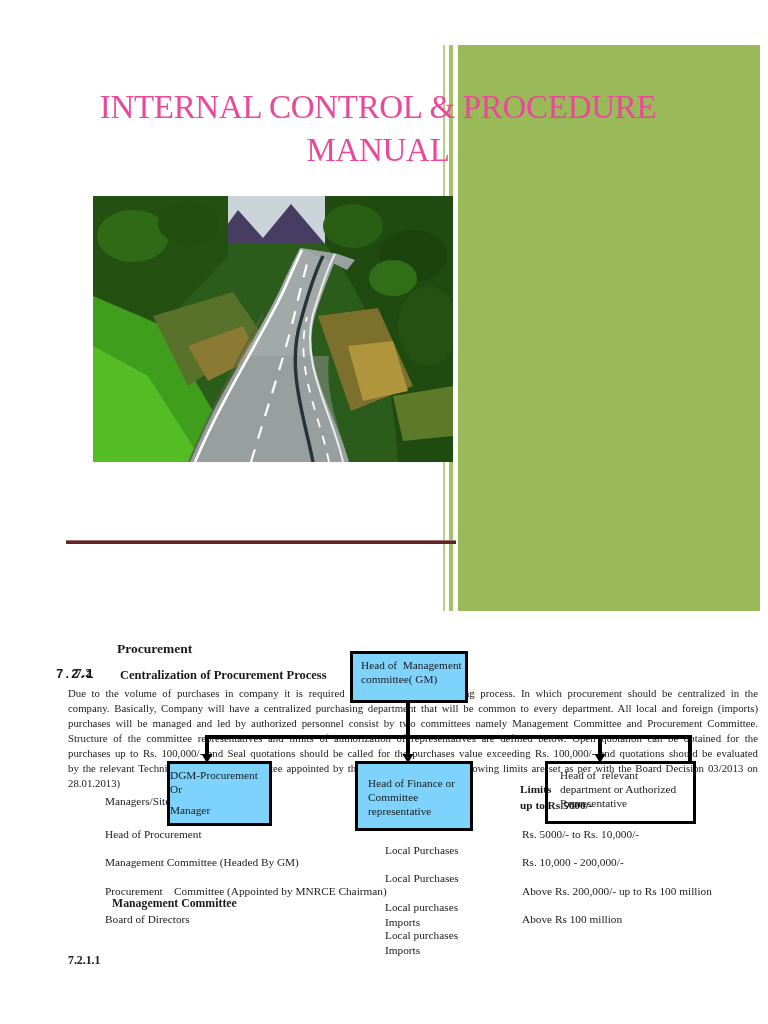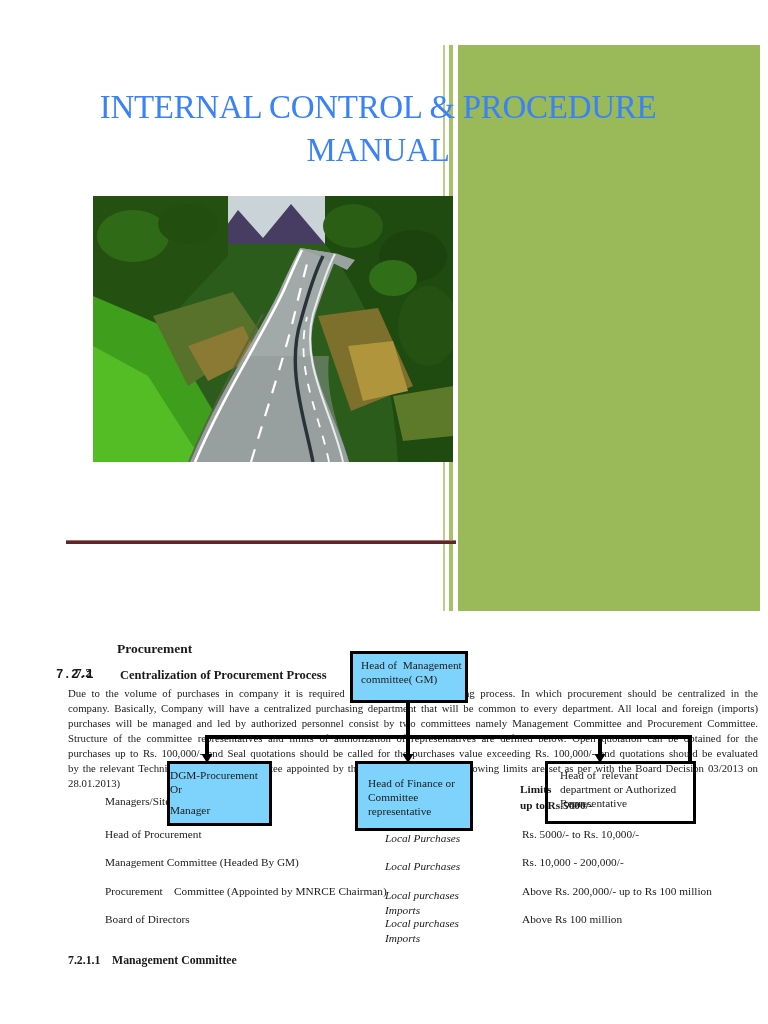--- a/index.html
+++ b/index.html
@@ -7,21 +7,21 @@
         font-family:"Liberation Serif", serif;color:#1a1a1a;}
   .abs{position:absolute;}
 
   
   .accent-panel{left:458px;top:45px;width:302px;height:566px;background:#9aba59;z-index:0;}
   .accent-stripe-a{left:443px;top:45px;width:2px;height:566px;background:#b9cf8a;z-index:0;}
   .accent-stripe-b{left:449px;top:45px;width:4px;height:566px;background:#a6c169;z-index:0;}
 
   
   .doc-title{left:0;top:86px;width:756px;text-align:center;font-size:33px;line-height:43px;
-             letter-spacing:-0.3px;color:#3b82f6;z-index:2;}
+             letter-spacing:-0.3px;color:#ec4899;z-index:2;}
 
   
   .photo{left:93px;top:196px;width:360px;height:266px;z-index:1;}
 
   
   .rule{left:66px;top:540px;width:390px;height:3px;background:#5f2626;border-top:1px solid #a77070;z-index:1;}
 
   
   .h-num,.h-label{font-weight:bold;}
   .h72{font-size:13.5px;}
@@ -30,21 +30,21 @@
 
   
   .para{left:68px;top:686px;width:690px;font-size:10.8px;z-index:3;}
   .para .pline{height:15px;line-height:15px;overflow:hidden;text-align:justify;text-align-last:justify;}
   .para .pline.last{text-align-last:left;}
 
   
   .frag{font-size:11.3px;z-index:3;white-space:pre;}
   .auth-row{left:105px;width:660px;font-size:11.3px;line-height:15px;z-index:3;}
   .auth-row .c1{position:absolute;left:0;top:0;white-space:pre;width:278px;}
-  .auth-row .c2{position:absolute;left:280px;top:4px;white-space:pre;font-style:italic;}
+  .auth-row .c2{position:absolute;left:280px;top:16px;white-space:pre;}
   .auth-row .c2 span{display:block;}
   .auth-row .c3{position:absolute;left:417px;top:0;white-space:pre;}
 
   
   .connectors{left:0;top:640px;width:768px;height:190px;z-index:4;pointer-events:none;}
   .obox{border:3px solid #000;background:#7dd3fc;font-size:11.3px;line-height:14px;z-index:5;}
   .obox .bl{display:block;white-space:pre;}
   .obox-gm{left:350px;top:651px;width:104px;height:42px;padding:4px 0 0 8px;}
   .obox-1{left:167px;top:761px;width:99px;height:55px;padding:4px 0 0 0;}
   .obox-1 .bl3{margin-top:7px;}
@@ -173,15 +173,15 @@
     <span class="c3">Above Rs. 200,000/- up to Rs 100 million</span>
   </div>
 
   <div class="abs auth-row" style="top:912px;">
     <span class="c1">Board of Directors</span>
     <span class="c2"><span>Local purchases</span><span>Imports</span></span>
     <span class="c3">Above Rs 100 million</span>
   </div>
 
   <span class="abs h7211 h-num" style="left:68px;top:953px;">7.2.1.1</span>
-  <span class="abs h7211 h-label" style="left:112px;top:953px;text-align:center;">Management Committee</span>
+  <span class="abs h7211 h-label" style="left:112px;top:896px;text-align:center;">Management Committee</span>
 
 </div>
 
 </body></html>

